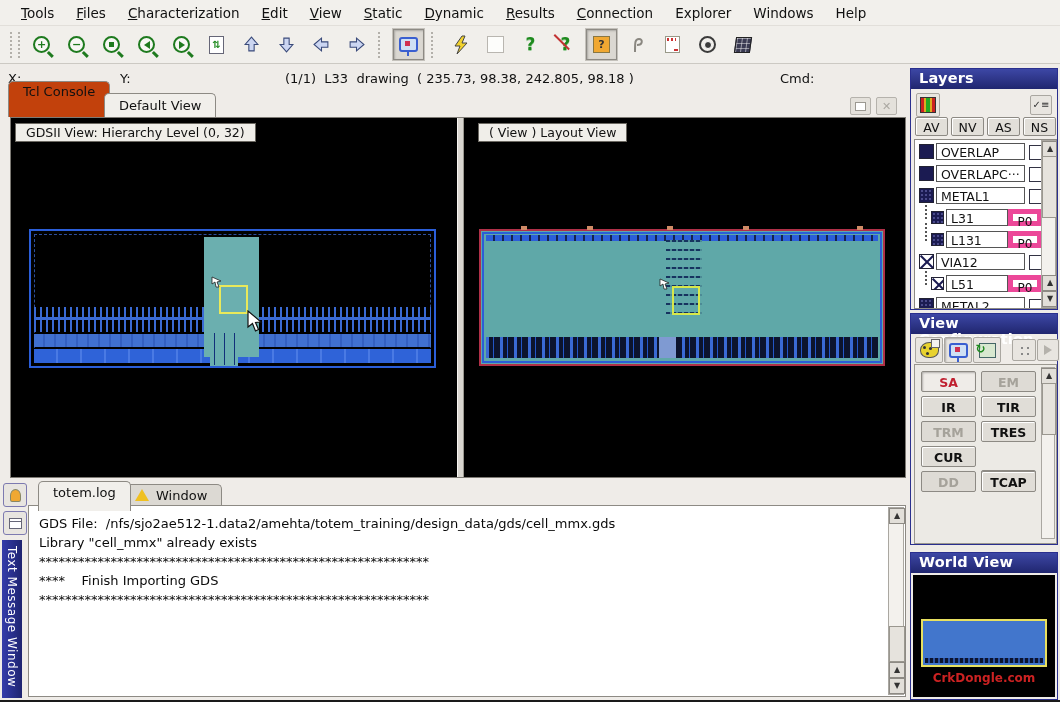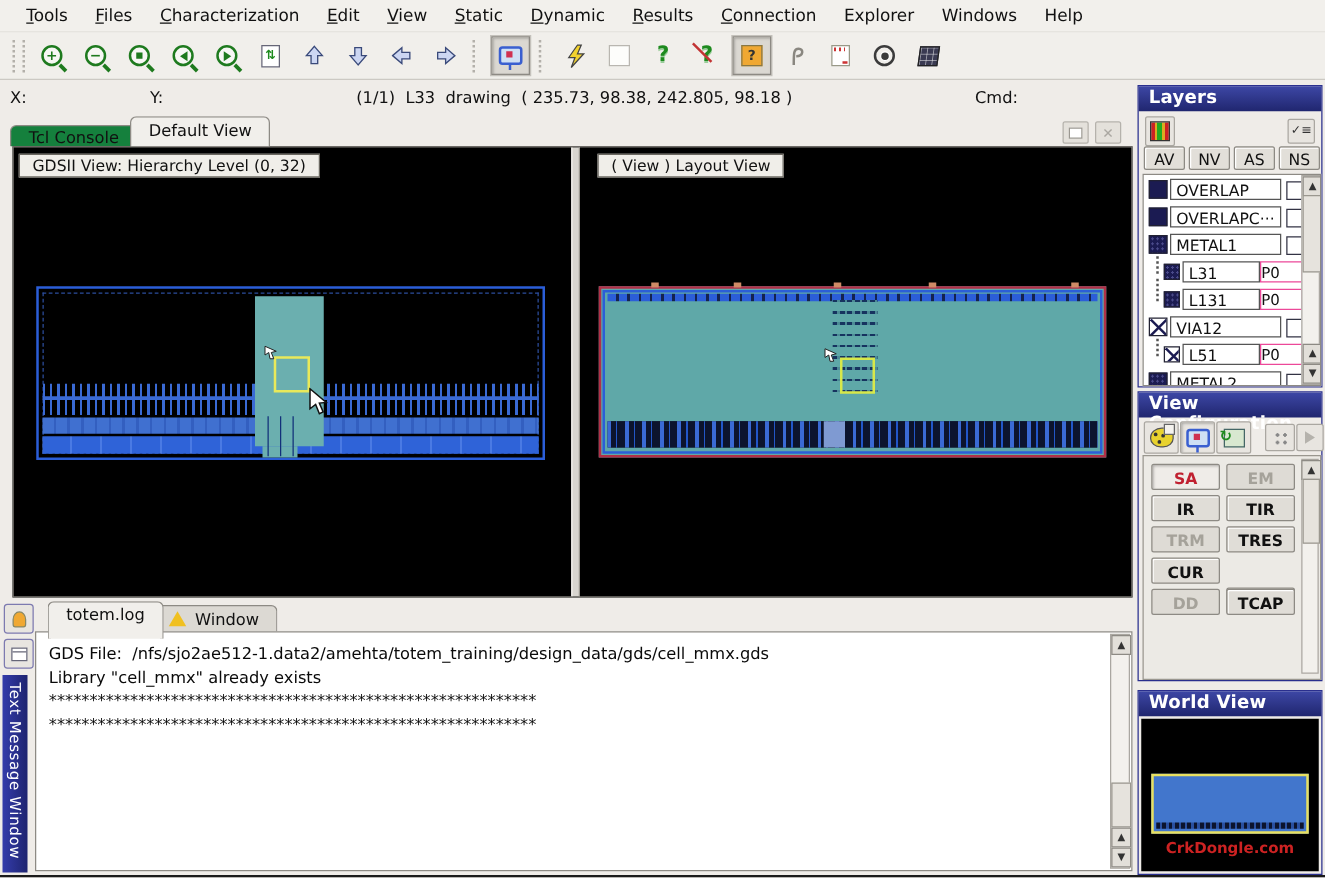--- a/index.html
+++ b/index.html
@@ -46,22 +46,22 @@
   .arr-ic{width:14px;height:14px;background:#3a3a52;transform:skewX(-8deg);
           background-image:linear-gradient(rgba(255,255,255,.5) 1px,transparent 1px),linear-gradient(90deg,rgba(255,255,255,.5) 1px,transparent 1px);
           background-size:5px 5px;border:1px solid #222;}
 
   
   .statusbar{position:absolute;left:0;top:64px;width:100%;height:28px;background:#efece8;font-size:13px;}
   .statusbar span{position:absolute;top:7px;white-space:pre;}
 
   
   .wtabs{position:absolute;left:0;top:92px;width:100%;height:25px;}
-  .wtab{position:absolute;bottom:0;height:17px;padding:2px 14px 0 14px;border:1px solid #8d8a84;border-bottom:none;
-        border-radius:5px 5px 0 0;background:#15803d;font-size:13px;box-sizing:border-box;}
+  .wtab{position:absolute;bottom:0;height:36px;padding:2px 14px 0 14px;border:1px solid #8d8a84;border-bottom:none;
+        border-radius:5px 5px 0 0;background:#c2410c;font-size:13px;box-sizing:border-box;}
   .wtab.active{height:24px;background:#f1efeb;z-index:2;padding-top:4px;}
   .mini-btn{position:absolute;width:19px;height:16px;background:#e4e1db;border:1px solid #b5b2ac;border-radius:2px;
             display:flex;align-items:center;justify-content:center;color:#9b988ف;}
   .mini-btn .x{color:#aaa7a1;font-weight:bold;font-size:11px;}
   .mini-win{width:9px;height:7px;border:1px solid #9b9891;background:#fff;}
 
   
   .canvas{position:absolute;left:10px;top:117px;width:896px;height:361px;background:#000;border:1px solid #7d7a74;box-sizing:border-box;}
   .divider{position:absolute;left:446px;top:0;width:5px;height:100%;background:#d8d5cf;border-left:1px solid #f6f4f0;border-right:1px solid #9a978f;}
   .pane-label{position:absolute;background:#f0eee9;border:1px solid #6b6861;color:#111;font-size:12.5px;padding:1px 10px;white-space:nowrap;z-index:5;}
@@ -109,21 +109,21 @@
           box-shadow:inset 1px 1px 0 #fff;font-size:12.5px;text-align:center;padding-top:2px;box-sizing:border-box;}
   .layer-list{position:absolute;background:#fff;border:1px solid #8d8a84;overflow:hidden;}
   .lrow{position:absolute;left:2px;height:20px;}
   .swatch{position:absolute;width:15px;height:15px;border:1px solid #223;box-sizing:border-box;background:#1b1b52;}
   .swatch.hatch{background:#1b1b52;background-image:radial-gradient(#4a4a8a 1px,transparent 1px);background-size:4px 4px;}
   .swatch.cross{background:#fff;position:absolute;overflow:hidden;}
   .swatch.cross::before,.swatch.cross::after{content:"";position:absolute;left:-2px;top:6px;width:18px;height:2px;background:#1b1b52;}
   .swatch.cross::before{transform:rotate(45deg);}
   .swatch.cross::after{transform:rotate(-45deg);}
   .namebox{position:absolute;height:17px;border:1px solid #555;background:#fff;font-size:12.5px;padding:1px 0 0 4px;box-sizing:border-box;white-space:nowrap;overflow:hidden;}
-  .tagbox{position:absolute;height:17px;border:1px solid #ec4899;background:#fff;font-size:12px;padding-top:1px;box-sizing:border-box;}
+  .tagbox{position:absolute;height:17px;border:5px solid #ec4899;background:#fff;font-size:12px;text-align:center;padding-top:1px;box-sizing:border-box;}
   .cbox{position:absolute;width:13px;height:13px;border:1px solid #334;background:#fff;}
   .treedot{position:absolute;border-left:2px dotted #555;}
   .sbar{position:absolute;background:#f3f1ed;border:1px solid #aaa7a1;box-sizing:border-box;}
   .sbtn{position:absolute;width:14px;height:14px;background:#e2dfd9;border:1px solid #8d8a84;font-size:8px;line-height:13px;text-align:center;color:#333;}
   .sthumb{position:absolute;background:#e6e3dd;border:1px solid #9a978f;}
 
   .cfgbtn{position:absolute;width:55px;height:21px;border:1px solid #8d8a84;border-radius:2px;background:#e0ddd7;
           box-shadow:inset 1px 1px 0 #fff;font-size:12.5px;font-weight:bold;text-align:center;padding-top:3px;box-sizing:border-box;color:#111;}
   .cfgbtn.active{background:#efece8;color:#c02030;box-shadow:inset 1px 1px 2px rgba(0,0,0,.25);}
   .cfgbtn.disabled{color:#a5a29a;box-shadow:none;background:#dedbd5;}
@@ -477,20 +477,21 @@
   <div class="ltab" style="left:120px;top:484px;"><span class="warn-ic"></span><span>Window</span></div>
 
   <div class="logarea">
     <div class="logtext">
       <div class="logline">GDS File:  /nfs/sjo2ae512-1.data2/amehta/totem_training/design_data/gds/cell_mmx.gds</div>
       <div class="logline"></div>
       <div class="logline">Library "cell_mmx" already exists</div>
       <div class="logline"></div>
       <div class="logline"></div>
       <div class="logline">************************************************************</div>
+      <div class="logline">****    Finish Importing GDS</div>
       <div class="logline">************************************************************</div>
     </div>
     <div class="sbar" style="right:1px;top:1px;width:16px;height:188px;">
       <div class="sbtn" style="left:0;top:0;">▲</div>
       <div class="sthumb" style="left:0;top:118px;width:14px;height:34px;"></div>
       <div class="sbtn" style="left:0;bottom:16px;">▲</div>
       <div class="sbtn" style="left:0;bottom:0;">▼</div>
     </div>
   </div>
 

